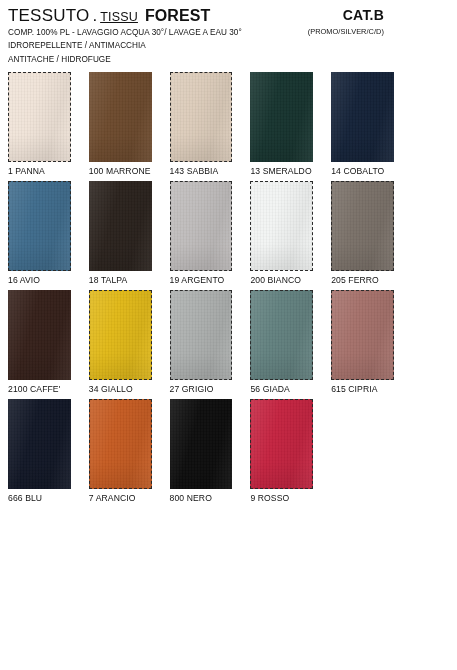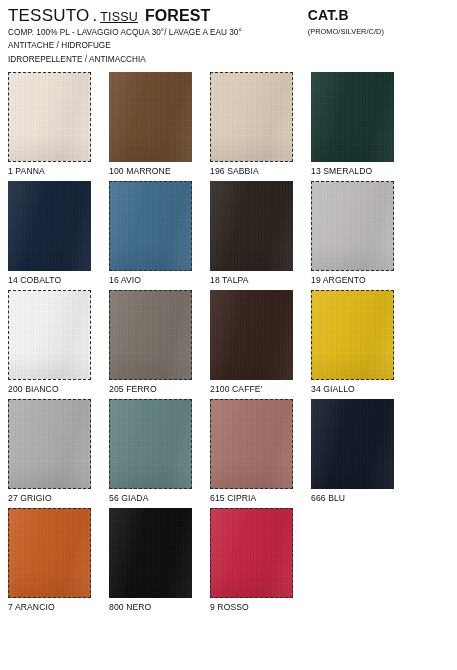--- a/index.html
+++ b/index.html
@@ -54,41 +54,41 @@
     padding-left: 7px;
   }
   .subtitle {
     font-size: 8.2px;
     line-height: 11.4px;
     letter-spacing: 0.05px;
     margin-top: 2px;
     white-space: nowrap;
   }
   .header-right {
-    text-align: left;
+    text-align: right;
     padding-top: 2px;
     padding-right: 10px;
   }
   .cat-main {
     font-size: 14px;
     font-weight: bold;
     letter-spacing: 0.2px;
     line-height: 1.1;
   }
   .cat-sub {
     font-size: 7.4px;
     letter-spacing: 0.05px;
     margin-top: 4px;
     white-space: nowrap;
   }
 
   
   .grid {
     display: grid;
-    grid-template-columns: repeat(4, 1fr);
+    grid-template-columns: repeat(5, 1fr);
     column-gap: 18px;
     row-gap: 3px;
     margin-top: 2px;
   }
   .cell { width: 100%; }
   .swatch {
     width: 100%;
     height: 90px;
     position: relative;
   }
@@ -129,22 +129,22 @@
   <div class="header">
 
     <div class="header-left">
       <div class="title-line">
         <span class="title-main">TESSUTO</span>
         <span class="title-dot">.</span>
         <span class="title-alt">TISSU</span>
         <span class="title-name">FOREST</span>
       </div>
       <div class="subtitle">COMP. 100% PL - LAVAGGIO ACQUA 30°/ LAVAGE A EAU 30°</div>
+      <div class="subtitle">IDROREPELLENTE / ANTIMACCHIA</div>
       <div class="subtitle">ANTITACHE / HIDROFUGE</div>
-      <div class="subtitle">IDROREPELLENTE / ANTIMACCHIA</div>
     </div>
 
     <div class="header-right">
       <div class="cat-main">CAT.B</div>
       <div class="cat-sub">(PROMO/SILVER/C/D)</div>
     </div>
 
   </div>
 
   <div class="grid">
@@ -160,21 +160,21 @@
           <div class="weave"></div>
           <div class="sheen"></div>
         </div>
         <div class="label">100 MARRONE</div>
       </div>
       <div class="cell">
         <div class="swatch dashed" style="background: rgb(220, 204, 186);">
           <div class="weave"></div>
           <div class="sheen"></div>
         </div>
-        <div class="label">196 SABBIA</div>
+        <div class="label">143 SABBIA</div>
       </div>
       <div class="cell">
         <div class="swatch" style="background: rgb(23, 52, 47);">
           <div class="weave"></div>
           <div class="sheen"></div>
         </div>
         <div class="label">13 SMERALDO</div>
       </div>
       <div class="cell">
         <div class="swatch" style="background: rgb(20, 34, 56);">

